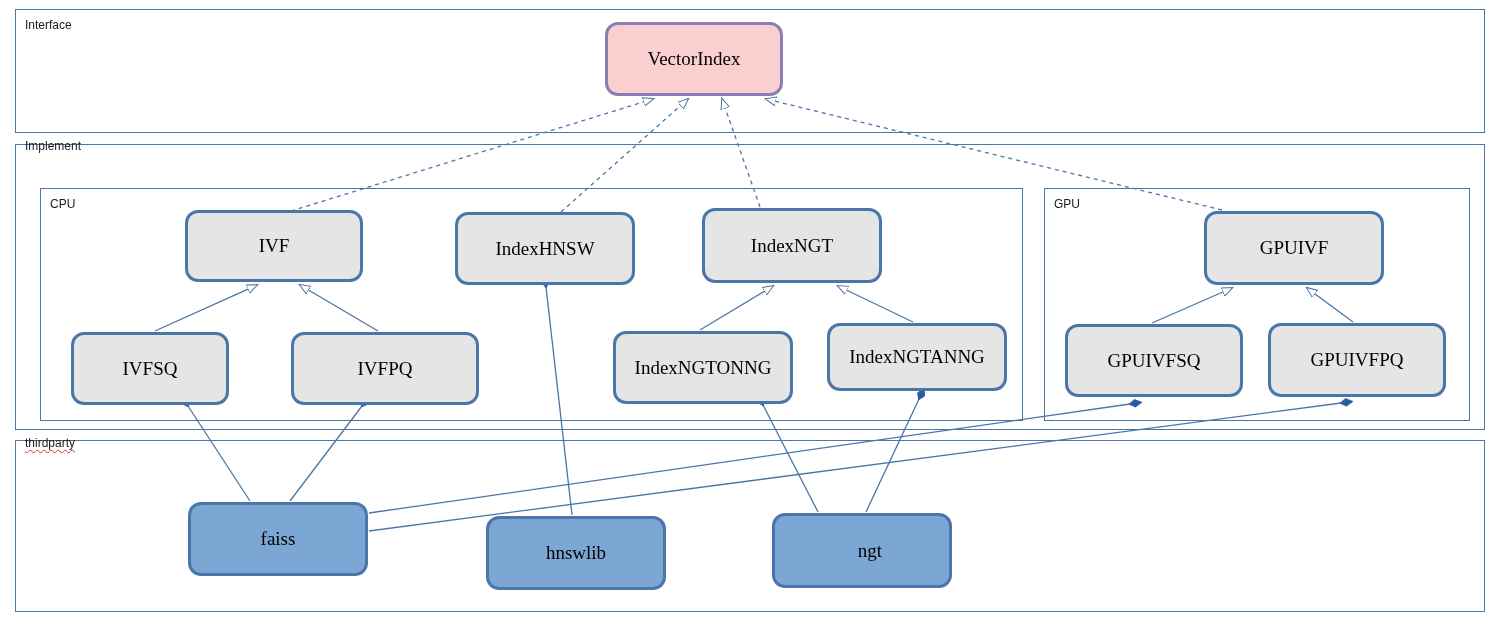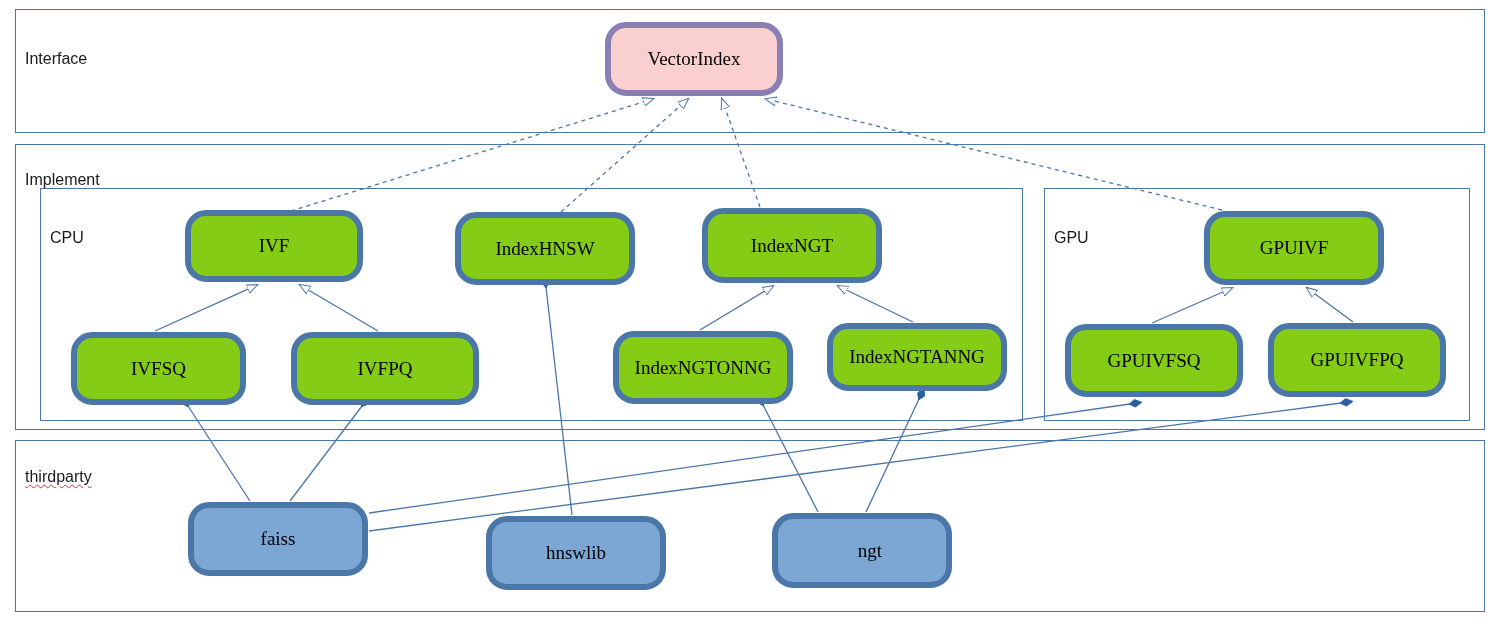--- a/index.html
+++ b/index.html
@@ -18,50 +18,49 @@
   
   .pkg {
     position: absolute;
     box-sizing: border-box;
     border: 1px solid #4a76a8;
     background: transparent;
   }
   .pkg-label {
     position: absolute;
     font-family: "Liberation Sans", sans-serif;
-    font-size: 16px;
+    font-size: 12px;
     color: #1a1a1a;
     white-space: nowrap;
     letter-spacing: 0px;
-    margin-top: 32px;
   }
   .pkg-label.misspelled {
     text-decoration: underline;
     text-decoration-style: wavy;
     text-decoration-color: #e03030;
     text-decoration-thickness: 1px;
     text-underline-offset: 2px;
   }
   
   .node {
     position: absolute;
     box-sizing: border-box;
-    border: 6px solid #be185d;
-    border-radius: 21px;
+    border: 3px solid #be185d;
+    border-radius: 13px;
     display: flex;
     align-items: center;
     justify-content: center;
     font-family: "Liberation Serif", serif;
     font-size: 19px;
     color: #000000;
     white-space: nowrap;
     z-index: 5;
   }
   .node.iface { background: #f9cfcf; border-color: #8a7fb5; }
-  .node.impl  { background: #84cc16; border-color: #4a76a8; }
+  .node.impl  { background: #e5e5e5; border-color: #4a76a8; }
   .node.third { background: #7ca6d4; border-color: #4a76a8; }
 
   
   #edges {
     position: absolute;
     left: 0; top: 0;
     width: 1503px;
     height: 628px;
     z-index: 2;
     pointer-events: none;
@@ -115,21 +114,21 @@
         <line x1="866" y1="512" x2="919" y2="399" stroke="#4a76a8" stroke-width="1.3" marker-end="url(#filledDiamond)"></line>
       </g>
   </svg>
 
   <div id="node-layer">
       <div class="node iface" style="left: 605px; top: 22px; width: 178px; height: 74px;">VectorIndex</div>
       <div class="node impl" style="left: 185px; top: 210px; width: 178px; height: 72px;">IVF</div>
       <div class="node impl" style="left: 455px; top: 212px; width: 180px; height: 73px;">IndexHNSW</div>
       <div class="node impl" style="left: 702px; top: 208px; width: 180px; height: 75px;">IndexNGT</div>
       <div class="node impl" style="left: 1170px; top: 211px; width: 180px; height: 74px; margin-left: 34px;">GPUIVF</div>
-      <div class="node impl" style="left: 71px; top: 332px; width: 175px; height: 73px;">IVFSQ</div>
+      <div class="node impl" style="left: 71px; top: 332px; width: 158px; height: 73px;">IVFSQ</div>
       <div class="node impl" style="left: 291px; top: 332px; width: 188px; height: 73px;">IVFPQ</div>
       <div class="node impl" style="left: 613px; top: 331px; width: 180px; height: 73px;">IndexNGTONNG</div>
       <div class="node impl" style="left: 827px; top: 323px; width: 180px; height: 68px;">IndexNGTANNG</div>
       <div class="node impl" style="left: 1065px; top: 324px; width: 178px; height: 73px;">GPUIVFSQ</div>
       <div class="node impl" style="left: 1268px; top: 323px; width: 178px; height: 74px;">GPUIVFPQ</div>
       <div class="node third" style="left: 188px; top: 502px; width: 180px; height: 74px;">faiss</div>
       <div class="node third" style="left: 486px; top: 516px; width: 180px; height: 74px;">hnswlib</div>
       <div class="node third" style="left: 772px; top: 513px; width: 180px; height: 75px; padding-left: 16px;">ngt</div>
     </div>
 

